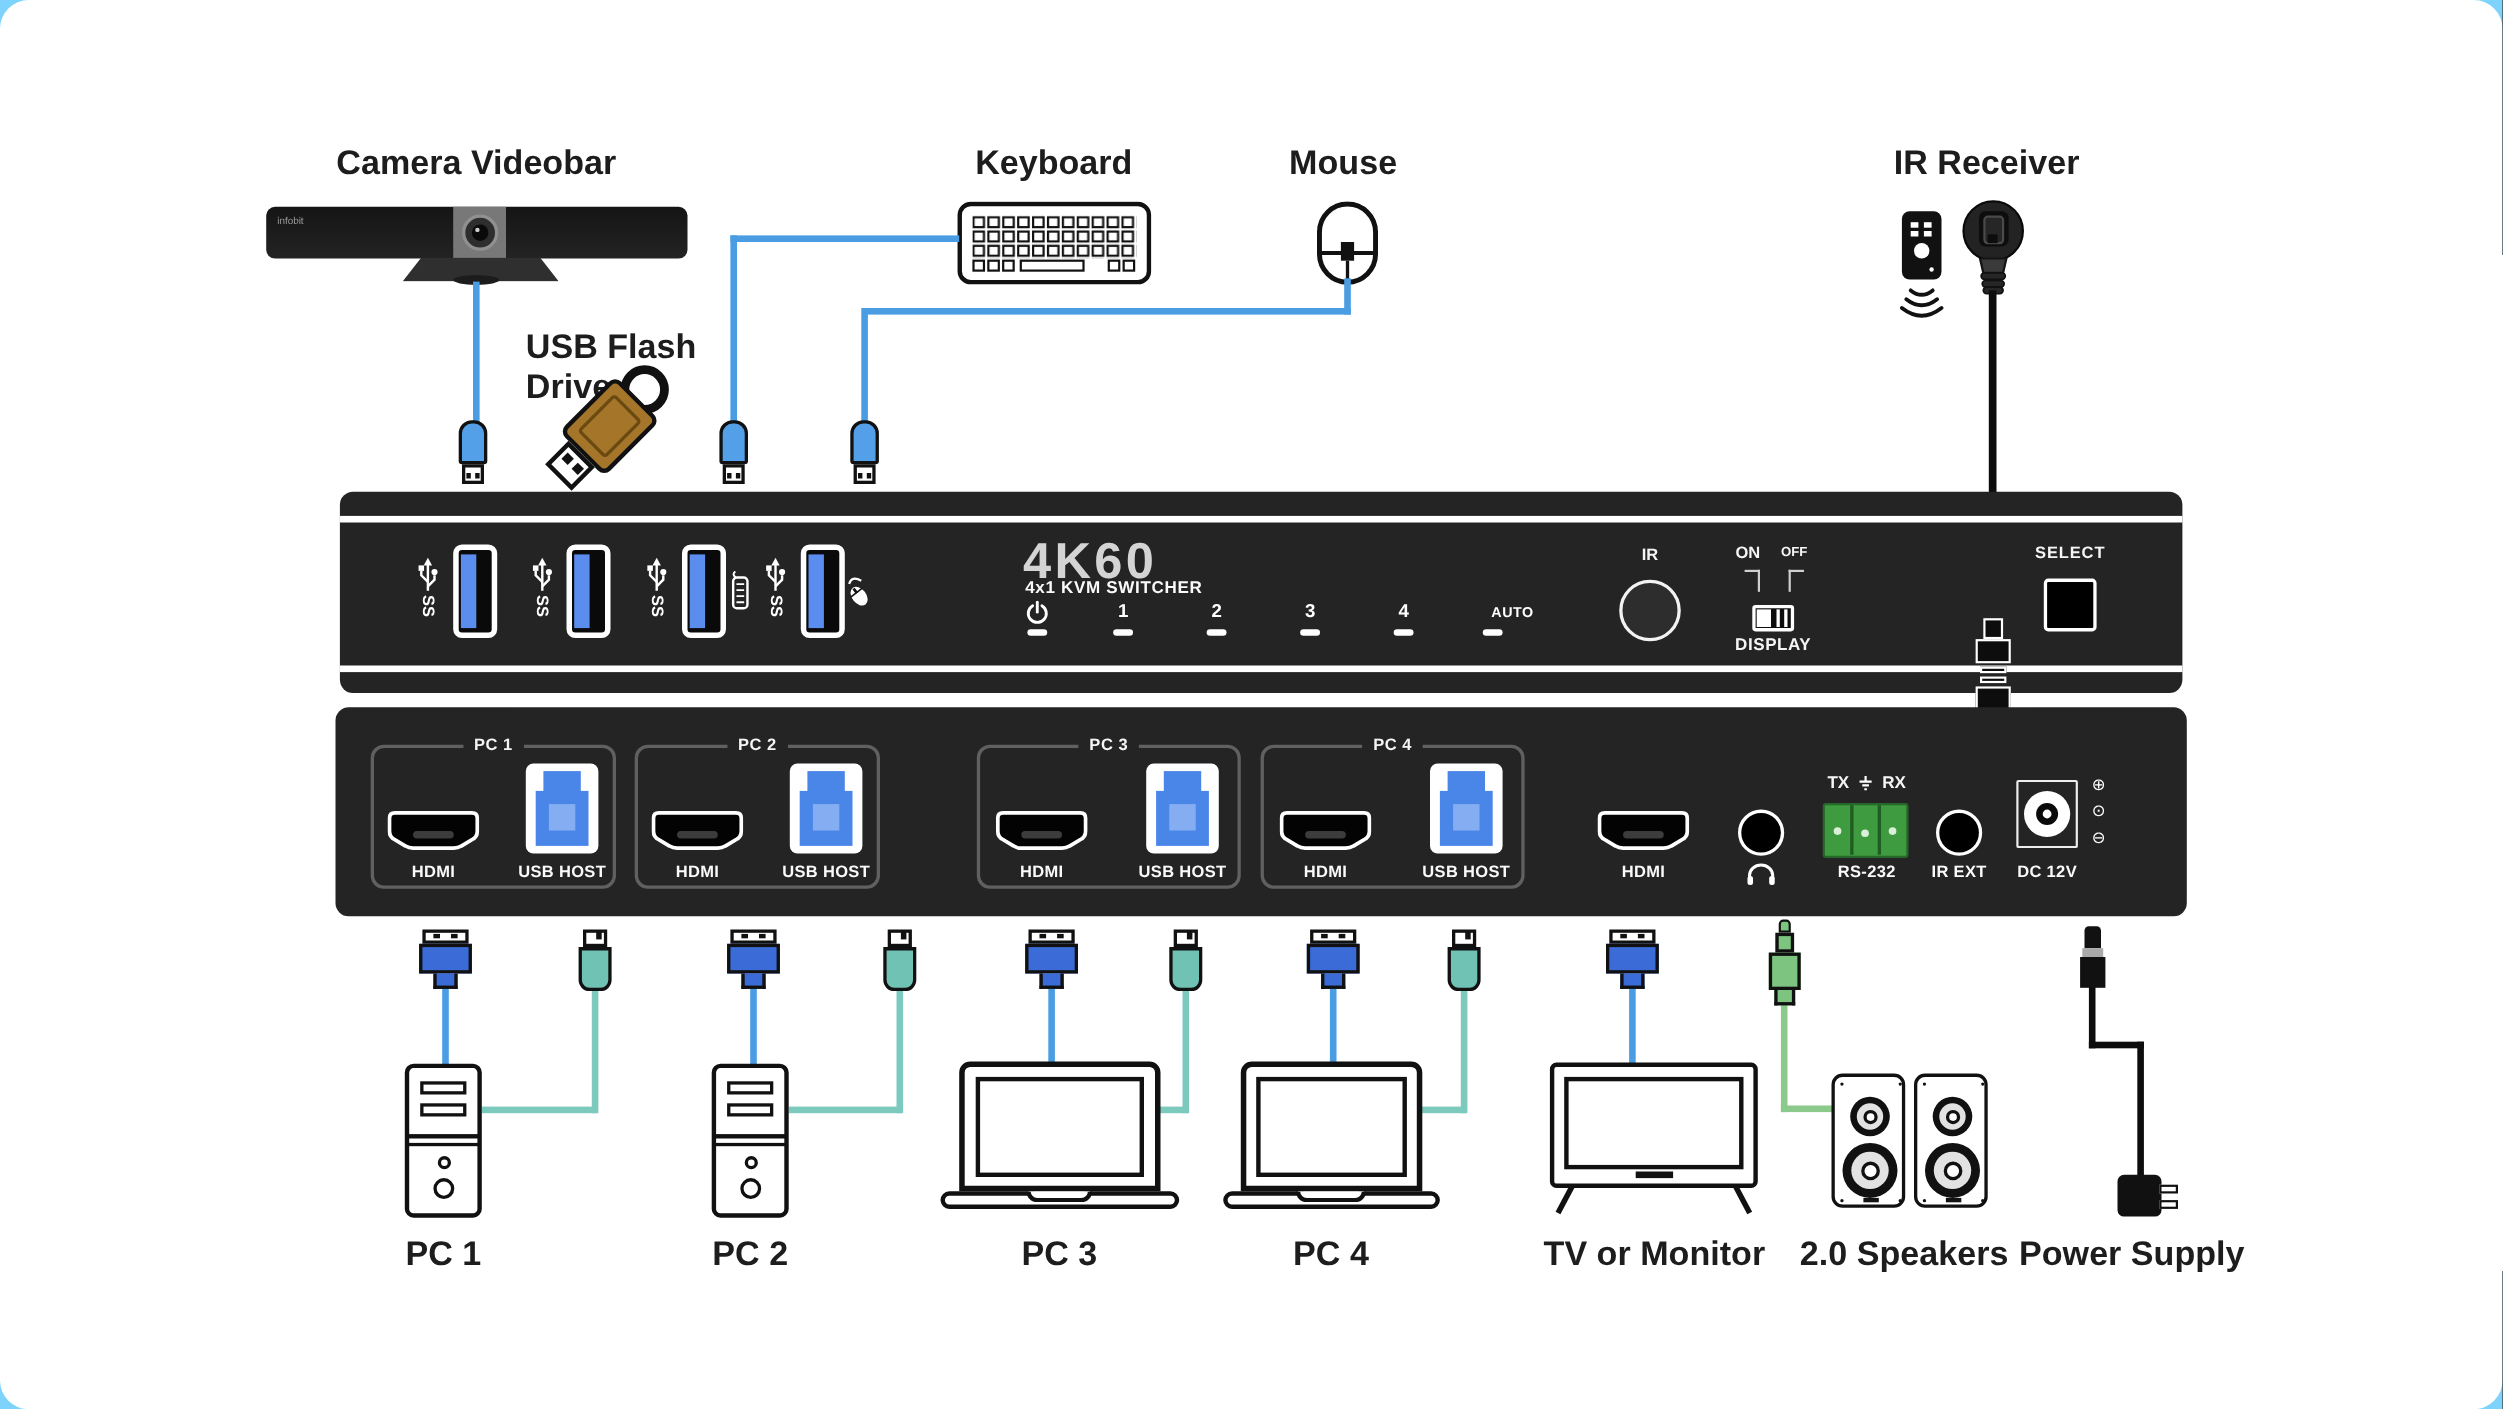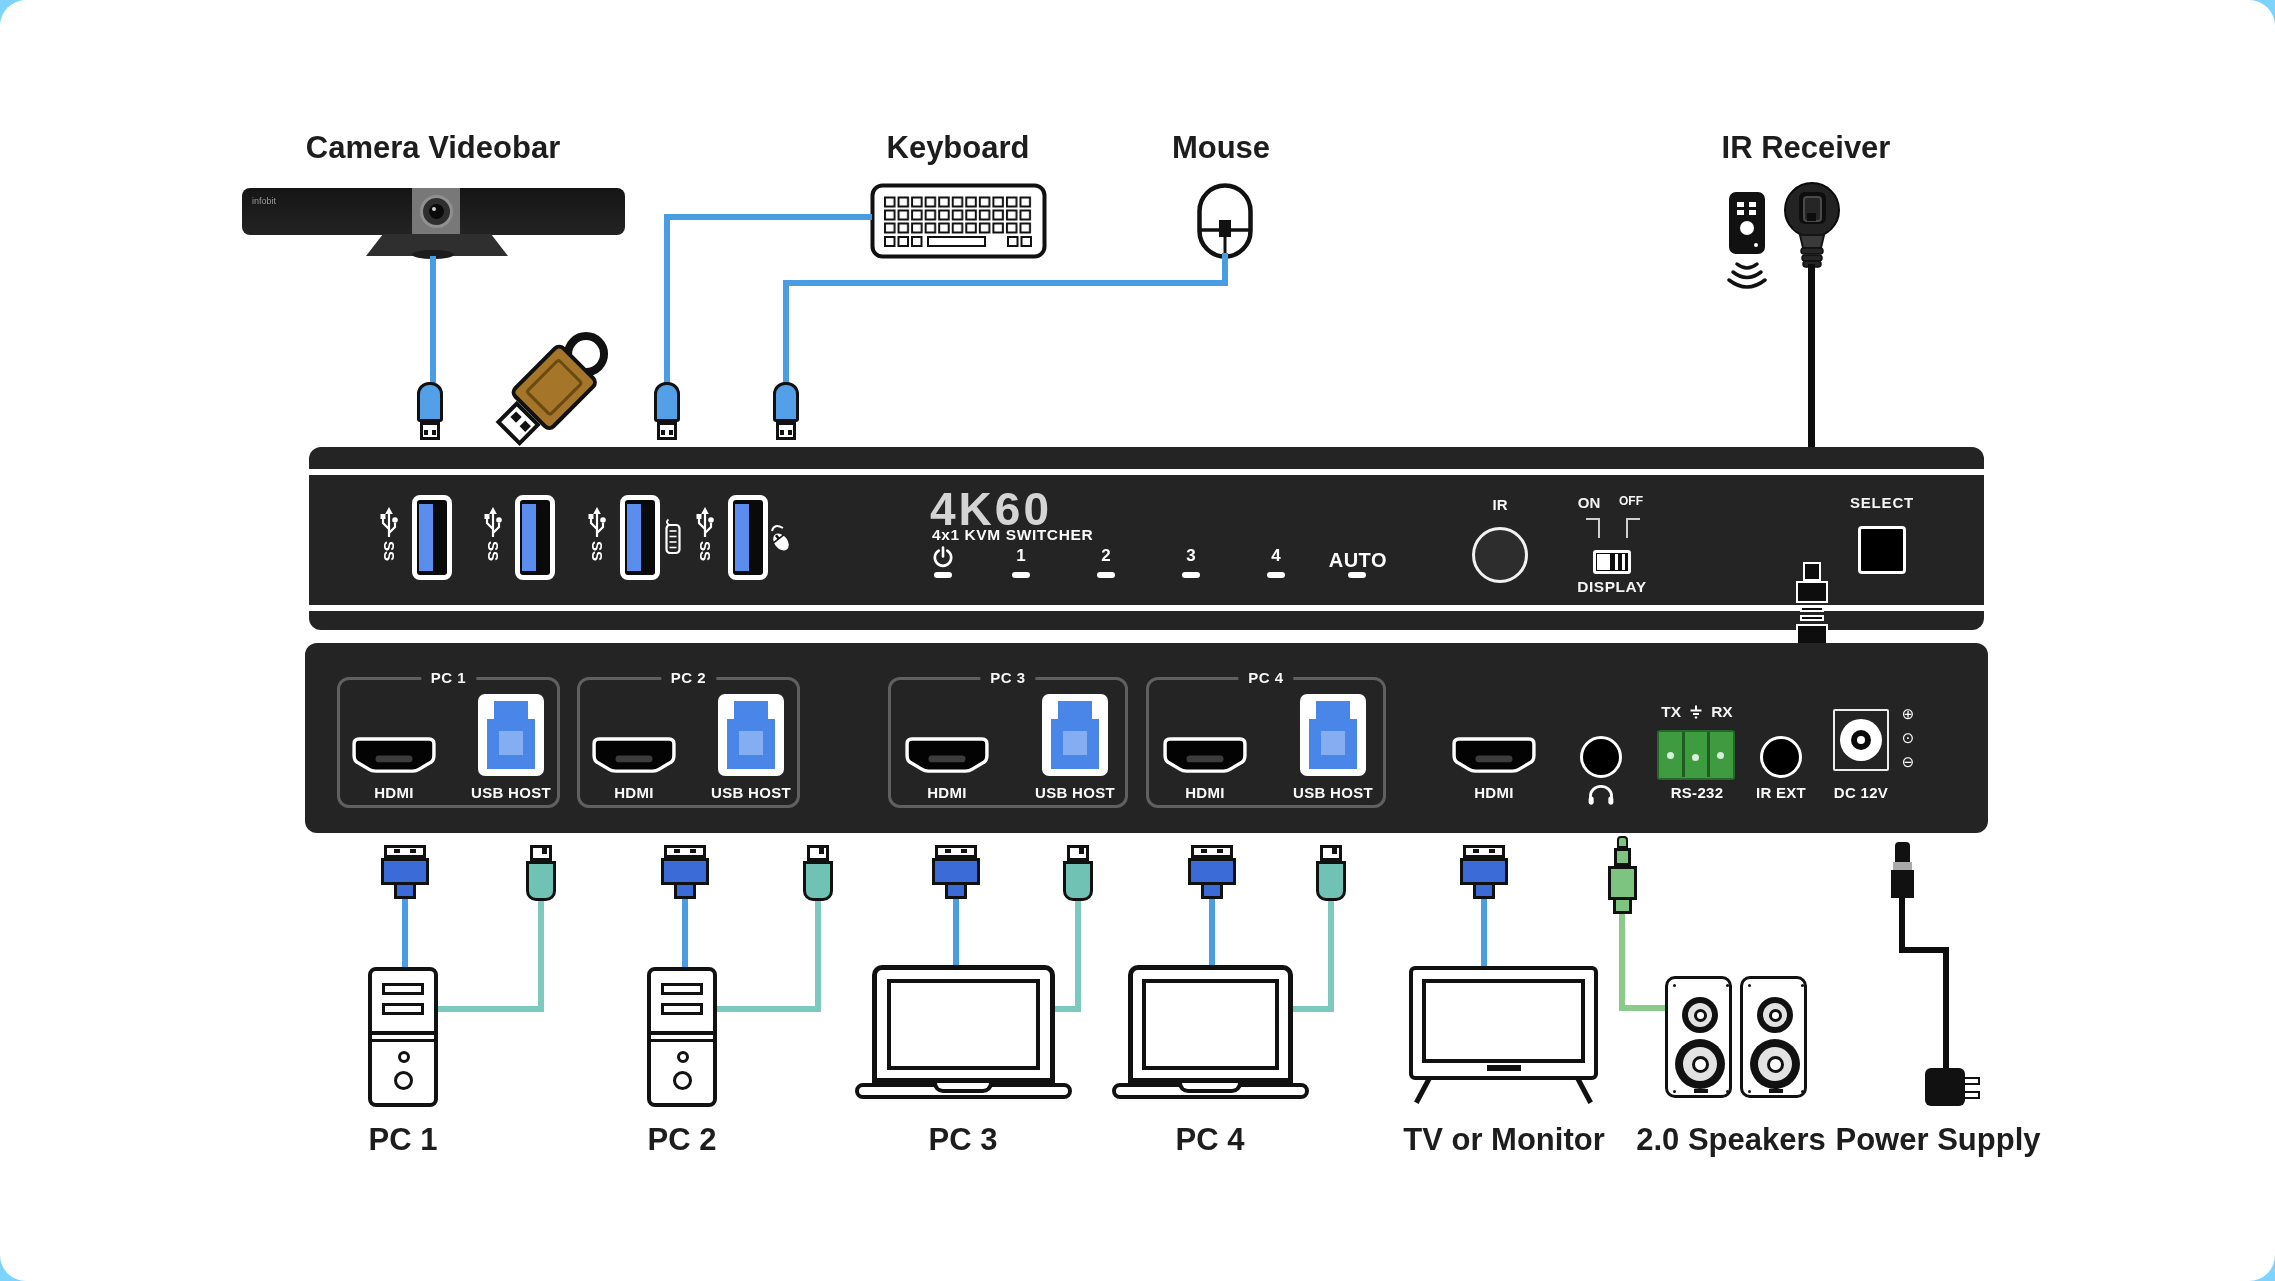--- a/index.html
+++ b/index.html
@@ -160,20 +160,24 @@
   </defs>
 </svg>
 
 <div id="stage">
 <div id="canvas">
 
   <div class="abs lbl" style="left:283px;top:130px;width:300px;">Camera Videobar</div>
   <div class="abs lbl" style="left:808px;top:130px;width:300px;">Keyboard</div>
   <div class="abs lbl" style="left:1071px;top:130px;width:300px;">Mouse</div>
   <div class="abs lbl" style="left:1656px;top:130px;width:300px;">IR Receiver</div>
+  <div class="abs lbl lbl-left" style="left:478px;top:296px;width:230px;line-height:37px;">
+    <div>USB Flash</div>
+    <div>Drive</div>
+  </div>
 
   <div class="abs" style="left:242px;top:188px;width:383px;height:47px;background:linear-gradient(#151515,#232323);border-radius:8px;"></div>
   <div class="abs" style="left:412px;top:188px;width:48px;height:47px;background:#787878;"></div>
   <div class="abs" style="left:420px;top:195px;width:33px;height:33px;background:#2e2e2e;border:3px solid #909090;border-radius:50%;"></div>
   <div class="abs" style="left:429px;top:204px;width:15px;height:15px;background:#0a0a0a;border-radius:50%;"></div>
   <div class="abs" style="left:432px;top:207px;width:4px;height:4px;background:#cfcfcf;border-radius:50%;"></div>
   <div class="abs" style="left:252px;top:196px;font-size:9px;color:#9a9a9a;">infobit</div>
   <div class="abs" style="left:366px;top:234px;width:142px;height:22px;background:#2f2f2f;clip-path:polygon(12% 0,88% 0,100% 100%,0 100%);"></div>
   <div class="abs" style="left:412px;top:250px;width:42px;height:9px;background:#1c1c1c;border-radius:50%;"></div>
 
@@ -261,21 +265,21 @@
   <div class="abs" style="left:930px;top:482px;font-size:46px;font-weight:800;color:#d4d4d4;letter-spacing:3px;font-family:'Liberation Sans','DejaVu Sans',sans-serif;">4K60</div>
   <div class="abs" style="left:932px;top:526px;font-size:15.5px;font-weight:bold;color:#fafafa;letter-spacing:.6px;">4x1 KVM SWITCHER</div>
 
   <svg class="abs" style="left:932px;top:546px;" width="22" height="22">
         <use href="#sym-power"></use>
       </svg>
   <div class="ind" style="left:1001px;">1</div>
   <div class="ind" style="left:1086px;">2</div>
   <div class="ind" style="left:1171px;">3</div>
   <div class="ind" style="left:1256px;">4</div>
-  <div class="ind" style="left:1307px;width:80px;top:549px;font-size:20px;letter-spacing:.5px;text-align:right;">AUTO</div>
+  <div class="ind" style="left:1335px;width:80px;top:549px;font-size:13px;letter-spacing:.5px;">AUTO</div>
   <div class="led" style="left:934px;top:572px;"></div>
   <div class="led" style="left:1012px;top:572px;"></div>
   <div class="led" style="left:1097px;top:572px;"></div>
   <div class="led" style="left:1182px;top:572px;"></div>
   <div class="led" style="left:1267px;top:572px;"></div>
   <div class="led" style="left:1348px;top:572px;"></div>
 
   <div class="fp-txt" style="left:1480px;top:496px;width:40px;font-size:15px;">IR</div>
   <div class="abs" style="left:1472px;top:527px;width:56px;height:56px;background:#2d2d2d;border:3px solid #f2f2f2;border-radius:50%;"></div>
 

